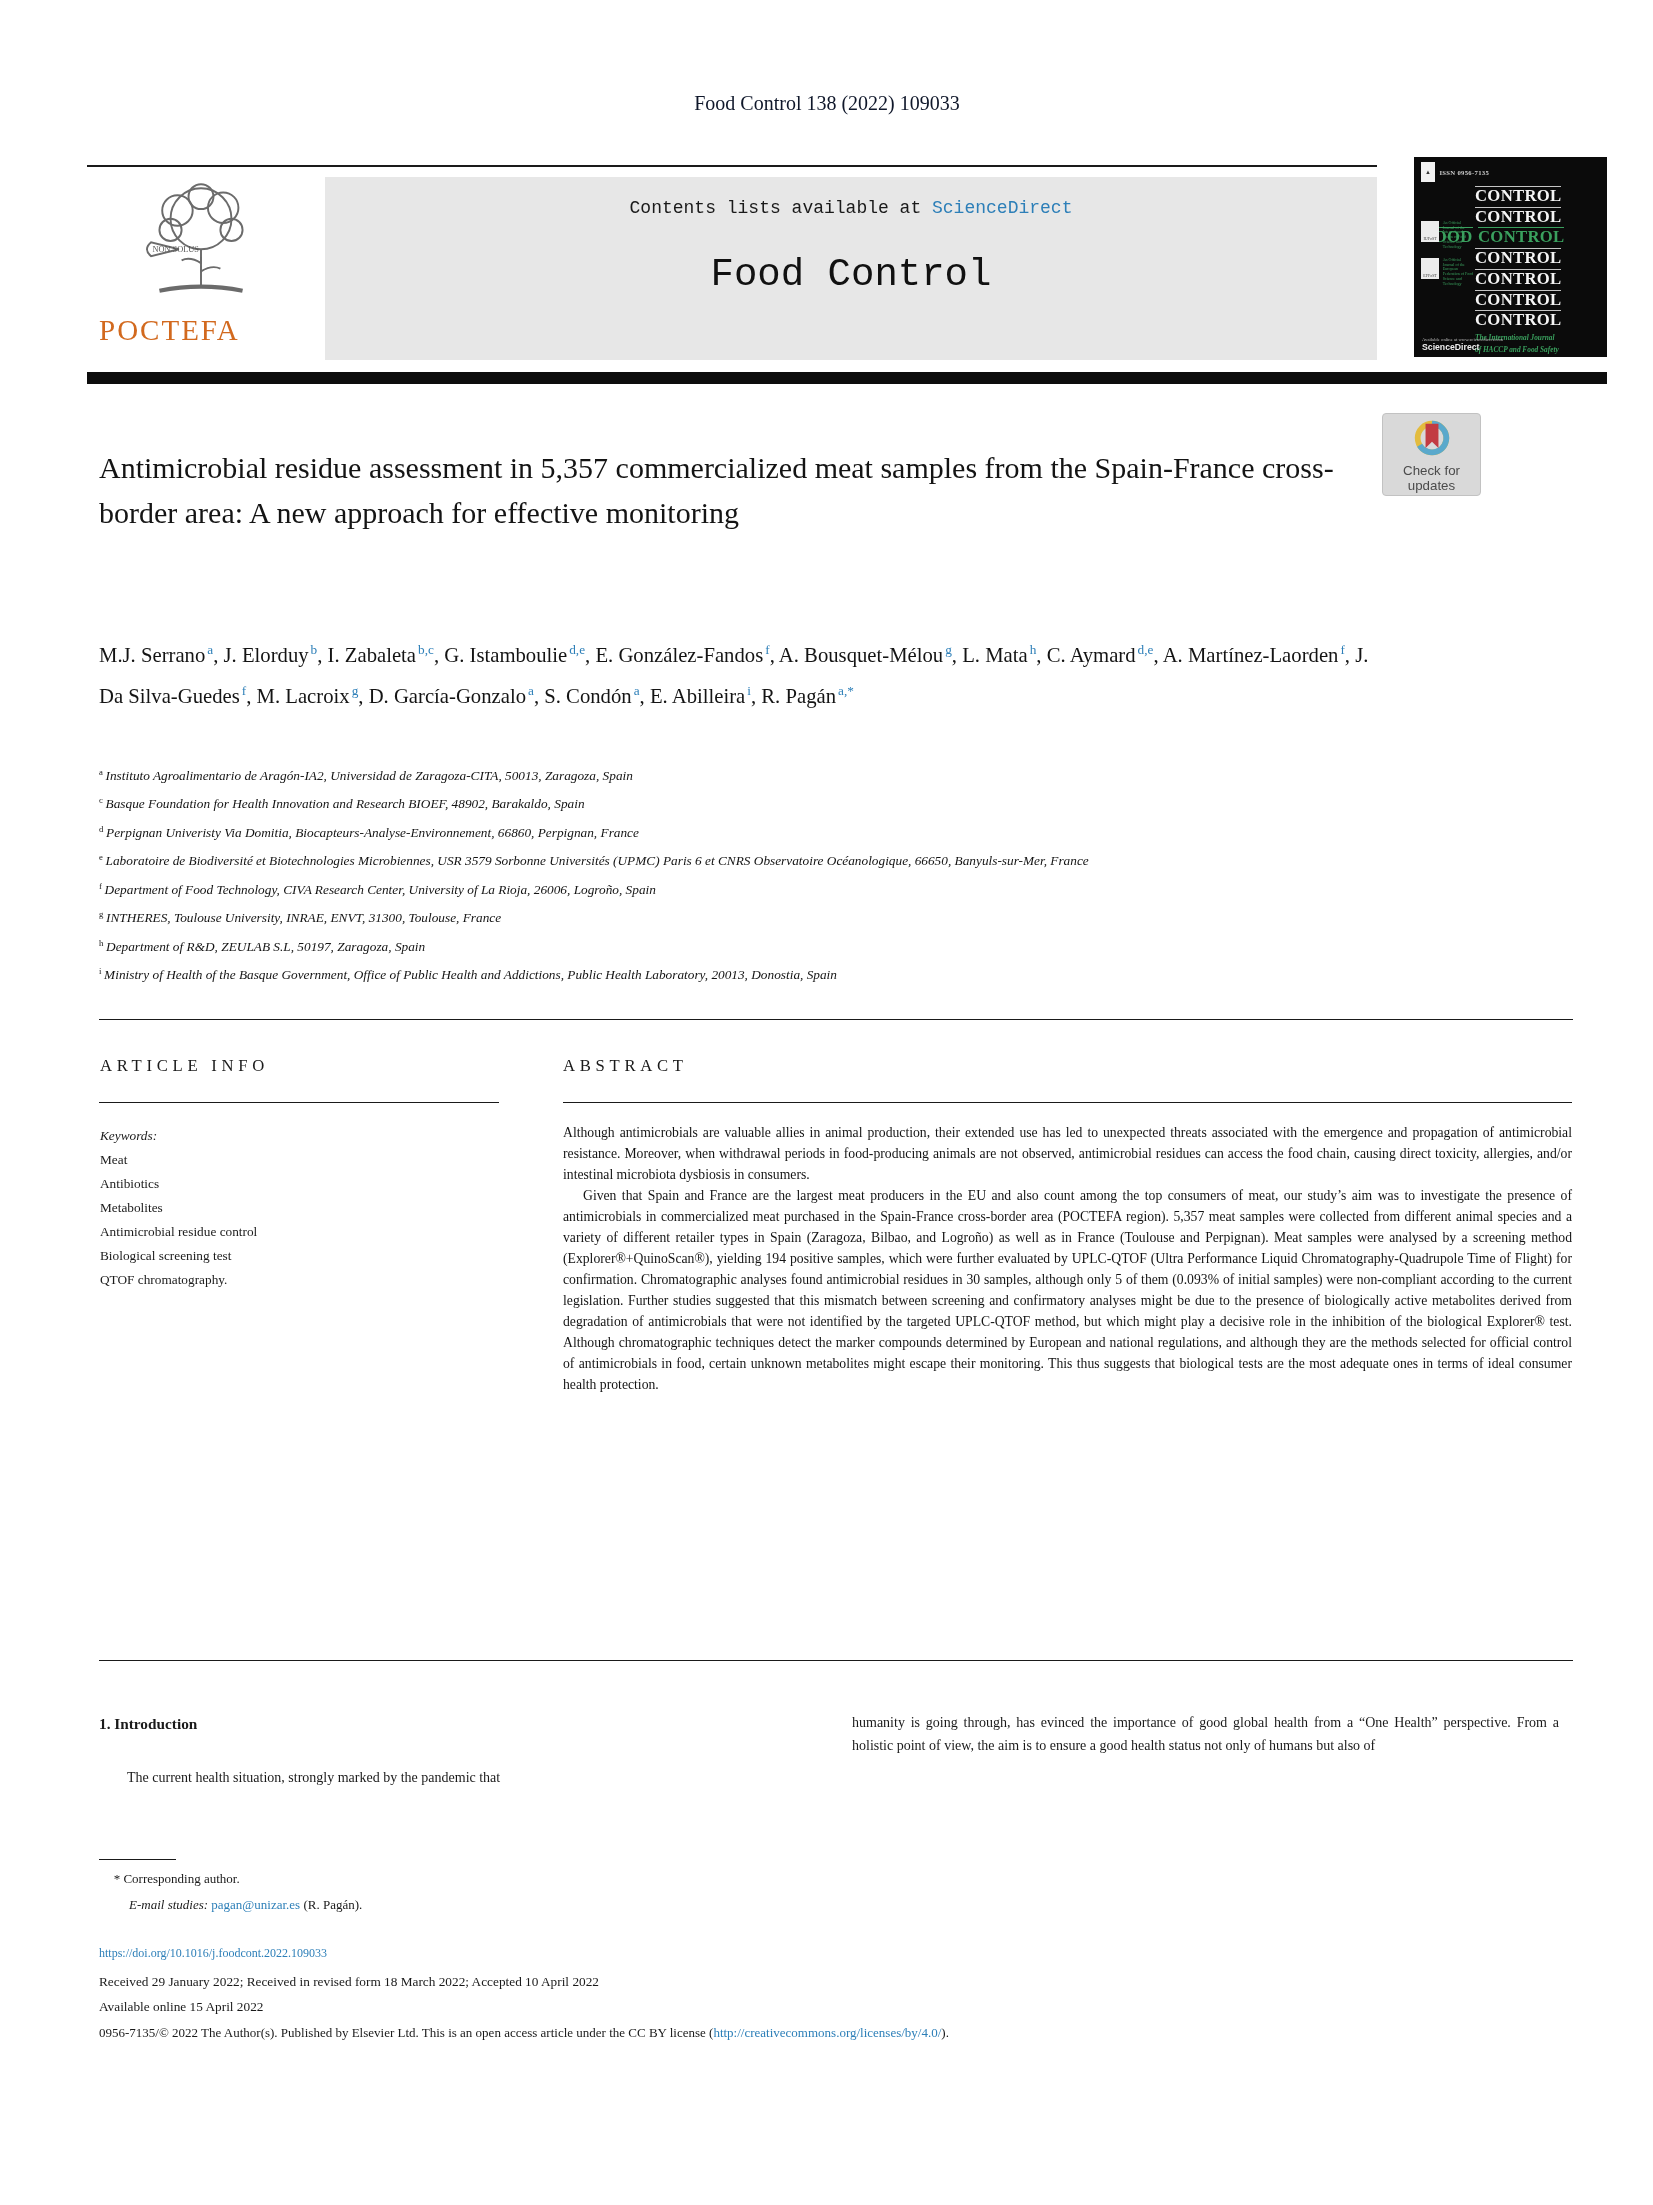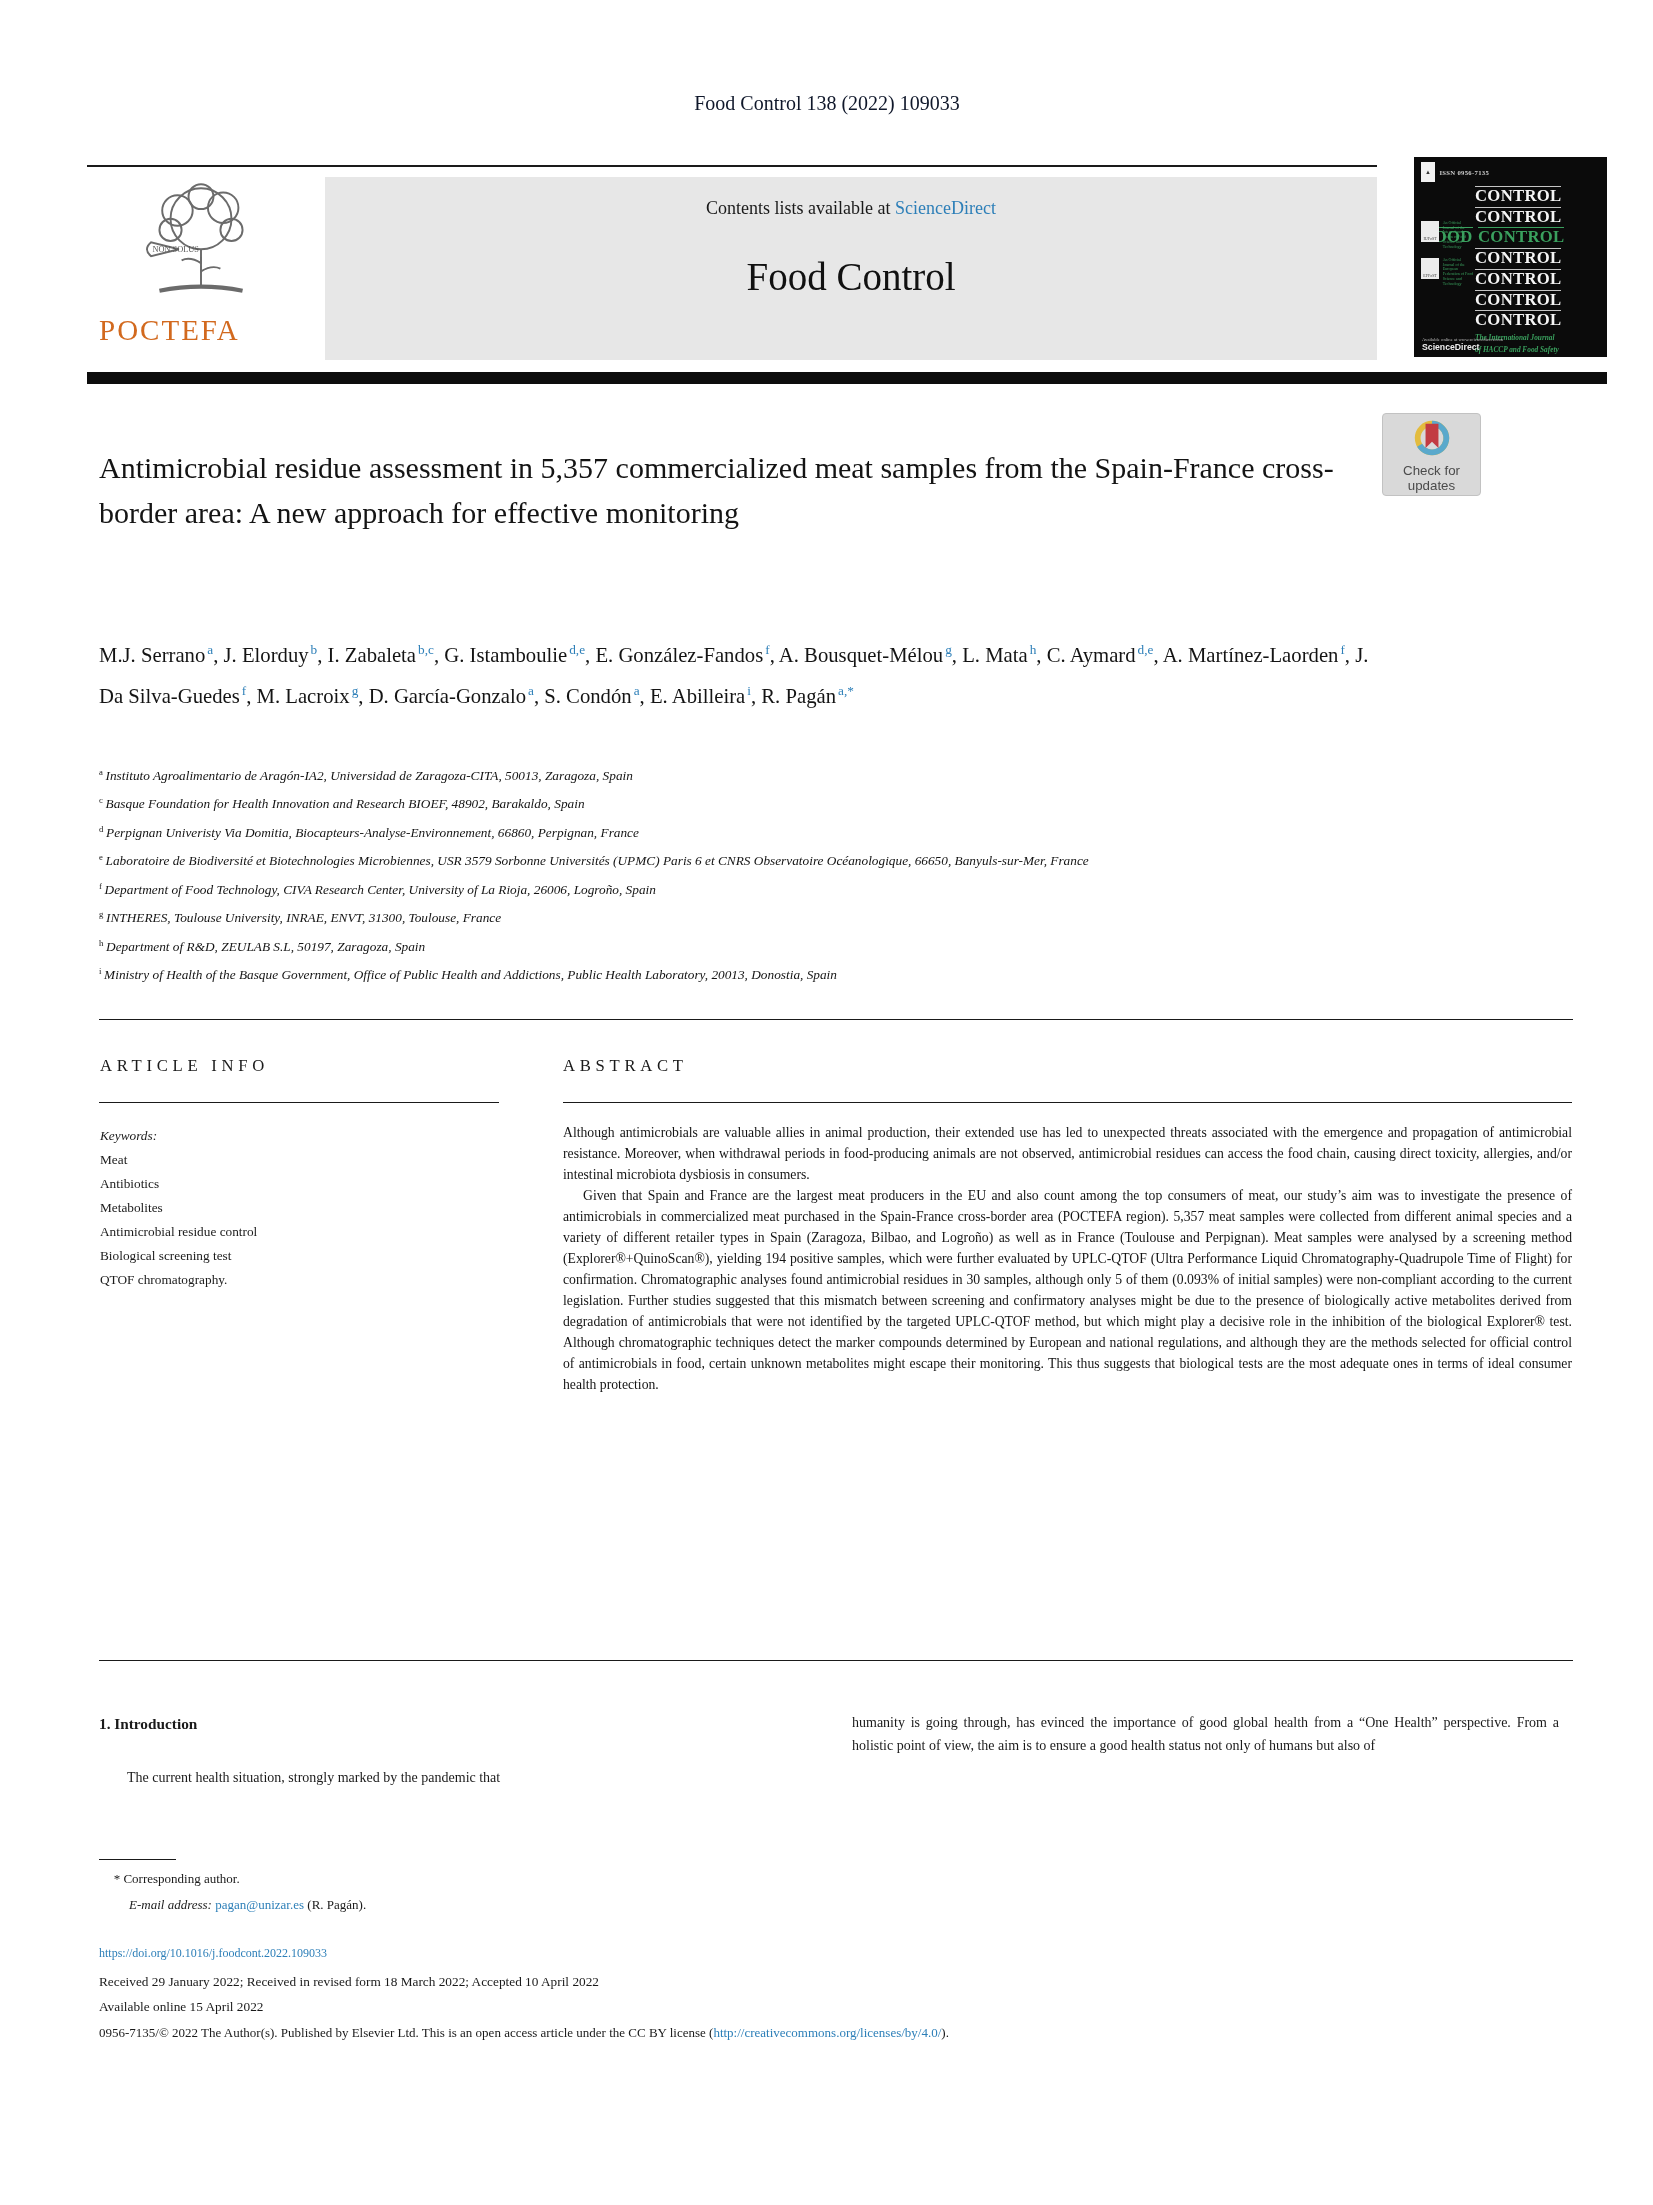--- a/index.html
+++ b/index.html
@@ -10,21 +10,21 @@
   }
   .abs { position:absolute; }
 
   
   .citation { top:92px; left:0; width:1654px; text-align:center;
     font-size:20px; color:#0f172a; }
 
   
   .rule-top { top:165px; left:87px; width:1290px; height:2px; background:#1a1a1a; }
   .band { top:177px; left:325px; width:1052px; height:183px; background:#e7e7e7;
-    text-align:center; }
+    text-align:center;font-family:Liberation Mono, monospace; }
   .band .contents { margin-top:21.3px; font-size:18px; color:#1a1a1a; }
   .link { color:#2d7fb8; text-decoration:none; }
   .band .jtitle { margin-top:35px; font-size:39px; color:#111; }
   .band .homepage { margin-top:39px; font-size:18px; }
 
   
   .elsevier { top:180px; left:99px; width:203px; height:181px; }
   .elsevier svg { display:block; margin:0 auto; }
   .elsevier .wordmark { font-size:29px; letter-spacing:2px; color:#d2691e;
     margin-top:1.3px; font-family:"Liberation Serif", serif; }
@@ -225,21 +225,21 @@
 <div class="abs col-left">
   <p>The current health situation, strongly marked by the pandemic that</p>
 </div>
 <div class="abs col-right">
   <p>humanity is going through, has evinced the importance of good global health from a “One Health” perspective. From a holistic point of view, the aim is to ensure a good health status not only of humans but also of</p>
 </div>
 
 <div class="abs fn-rule"></div>
 <div class="abs fn-corr">* Corresponding author.</div>
 <div class="abs fn-mail">
-  <span class="em">E-mail address:</span>
+  <span class="em">E-mail studies:</span>
   <a class="link" href="#">pagan@unizar.es</a>
   <span>(R. Pagán).</span>
 </div>
 <a class="abs doi link" href="#">https://doi.org/10.1016/j.foodcont.2022.109033</a>
 <div class="abs recv">Received 29 January 2022; Received in revised form 18 March 2022; Accepted 10 April 2022</div>
 <div class="abs avail-line">Available online 15 April 2022</div>
 <div class="abs copyr">
   <span>0956-7135/© 2022 The Author(s). Published by Elsevier Ltd. This is an open access article under the CC BY license (</span><a class="link" href="#">http://creativecommons.org/licenses/by/4.0/</a><span>).</span>
 </div>
 

